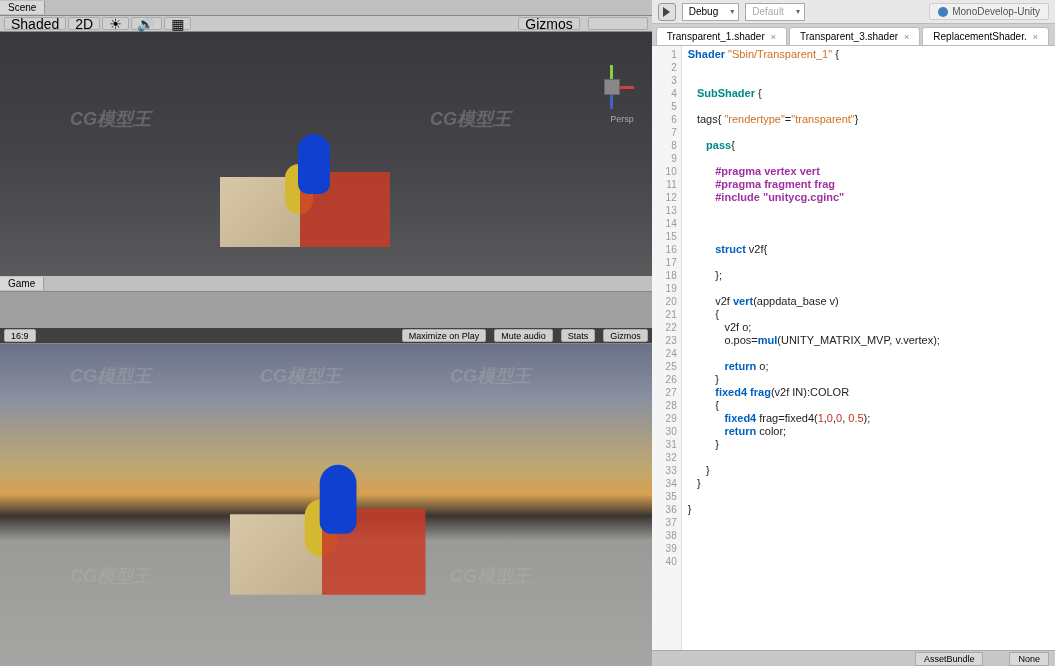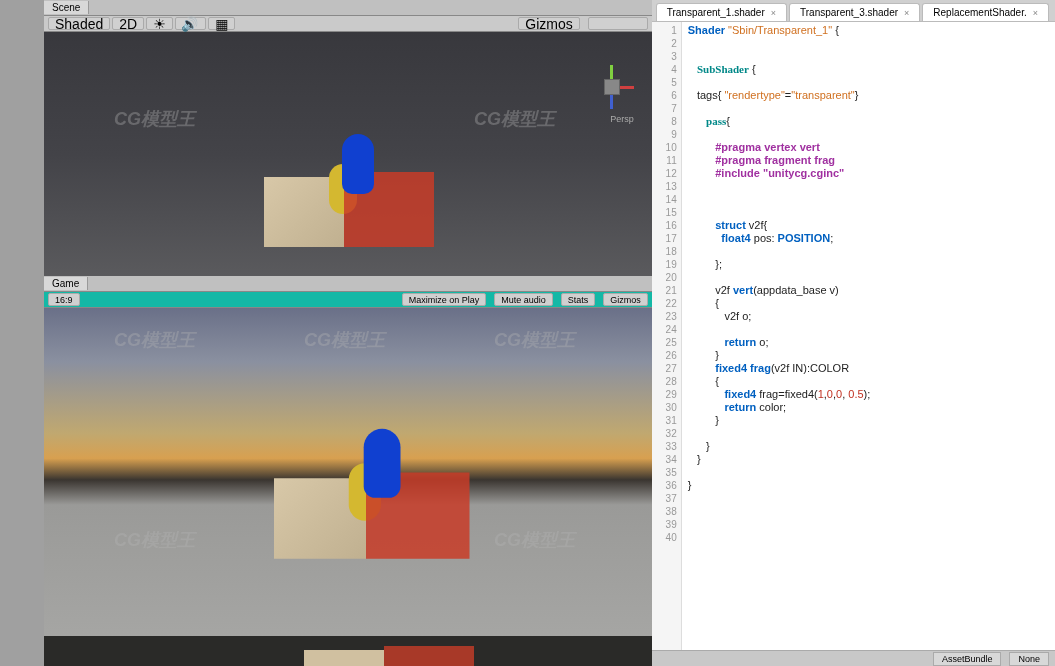--- a/index.html
+++ b/index.html
@@ -1,18 +1,18 @@
 <!DOCTYPE html>
 <html><head>
 <meta charset="utf-8">
 <style>
 * { margin: 0; padding: 0; box-sizing: border-box; font-family: Arial, sans-serif; }
 body { width: 1055px; height: 666px; background: #a0a0a0; overflow: hidden; display: flex; }
 
-.left-panel { width: 660px; height: 100%; display: flex; flex-direction: column; padding-left: 44px; }
+.left-panel { width: 660px; height: 100%; display: flex; flex-direction: column; }
 .right-panel { flex: 1; height: 100%; display: flex; flex-direction: column; background: #d8d8d8; }
 
 
 .scene-panel { height: 276px; position: relative; }
 .panel-tab-bar { height: 16px; background: #c0c0c0; display: flex; align-items: center; font-size: 10px; border-bottom: 1px solid #888; }
 .panel-tab { padding: 1px 8px; background: #d8d8d8; border-right: 1px solid #999; }
 .toolbar { height: 16px; background: #cacaca; display: flex; align-items: center; font-size: 14px; padding: 0 4px; gap: 2px; border-bottom: 1px solid #888; }
 .toolbar-item { padding: 0 6px; background: #d0d0d0; border: 1px solid #aaa; border-radius: 2px; height: 13px; display: flex; align-items: center; cursor: pointer; }
 .toolbar-right { margin-left: auto; display: flex; gap: 8px; }
 
@@ -27,21 +27,21 @@
 
 .gizmo { position: absolute; right: 20px; top: 35px; width: 40px; height: 40px; }
 .gizmo-cube { width: 16px; height: 16px; background: #888; position: absolute; left: 12px; top: 12px; border: 1px solid #666; }
 .gizmo-x { position: absolute; width: 14px; height: 3px; background: #d04040; left: 28px; top: 19px; }
 .gizmo-y { position: absolute; width: 3px; height: 14px; background: #80d040; left: 18px; top: -2px; }
 .gizmo-z { position: absolute; width: 3px; height: 14px; background: #4060d0; left: 18px; top: 28px; }
 .persp { position: absolute; right: 18px; top: 82px; font-size: 9px; color: #aaa; }
 
 
 .game-panel { flex: 1; position: relative; }
-.game-toolbar { height: 16px; background: #14b8a6; display: flex; align-items: center; font-size: 9px; padding: 0 4px; border-bottom: 1px solid #888; }
+.game-toolbar { height: 16px; background: #404040; display: flex; align-items: center; font-size: 9px; padding: 0 4px; border-bottom: 1px solid #888; margin-top: 36px; }
 .game-viewport { height: calc(100% - 32px); background: linear-gradient(to bottom, #6a7088 0%, #8a90a0 15%, #c0a870 35%, #d8a050 42%, #3a3530 48%, #9a9a98 55%, #a8a8a6 100%); position: relative; overflow: hidden; }
 
 .game-objects { position: absolute; left: 230px; top: 130px; transform: scale(1.15); }
 
 .bottom-strip { position: absolute; bottom: 0; left: 0; right: 0; height: 30px; background: #2a2a28; }
 .bottom-beige { position: absolute; bottom: 0; left: 260px; width: 80px; height: 16px; background: #d0c0a0; }
 .bottom-red { position: absolute; bottom: 0; left: 340px; width: 90px; height: 20px; background: rgba(190,60,40,0.85); }
 
 
 .ide-toolbar { height: 24px; background: #e8e8e8; display: flex; align-items: center; padding: 0 6px; gap: 6px; border-bottom: 1px solid #bbb; }
@@ -57,27 +57,27 @@
 .file-tab.active { background: #fff; }
 .tab-close { color: #888; font-size: 9px; }
 
 .code-area { flex: 1; background: #fff; display: flex; overflow: hidden; }
 .gutter { width: 30px; background: #f5f5f5; border-right: 1px solid #ddd; padding-top: 2px; }
 .line-num { font-size: 10px; color: #999; text-align: right; padding: 0 4px; height: 13px; line-height: 13px; }
 .code-content { flex: 1; padding: 2px 6px; font-family: Consolas, monospace; font-size: 11px; line-height: 13px; }
 .code-line { height: 13px; white-space: pre; }
 
 .kw-blue { color: #0060c0; font-weight: bold; }
-.kw-teal { color: #008888; font-weight: bold; font-family: Liberation Serif, serif; }
+.kw-teal { color: #008888; font-weight: bold; }
 .kw-purple { color: #a030a0; font-weight: bold; }
 .str-orange { color: #d07020; }
 .num-red { color: #c03020; }
 .ident { color: #222; }
 
-.bottom-bar { height: 16px; background: #c8c8c8; display: flex; align-items: center; justify-content: flex-end; font-size: 9px; padding: 0 6px; gap: 8px; border-top: 1px solid #aaa; }
+.bottom-bar { height: 16px; background: #c8c8c8; display: flex; align-items: center; justify-content: flex-end; font-size: 9px; padding: 0 6px; gap: 26px; border-top: 1px solid #aaa; }
 .bottom-tab { padding: 1px 8px; background: #d8d8d8; border: 1px solid #aaa; }
 
 .watermark { position: absolute; font-size: 18px; color: rgba(180,180,180,0.35); font-style: italic; font-weight: bold; pointer-events: none; }
 </style>
 </head>
 <body>
 
 <div class="left-panel">
 
   <div class="scene-panel">
@@ -141,20 +141,32 @@
       <div class="watermark" style="left:70px;top:20px;">CG模型王</div>
       <div class="watermark" style="left:260px;top:20px;">CG模型王</div>
       <div class="watermark" style="left:450px;top:20px;">CG模型王</div>
       <div class="watermark" style="left:70px;top:220px;">CG模型王</div>
       <div class="watermark" style="left:450px;top:220px;">CG模型王</div>
     </div>
   </div>
 </div>
 
 <div class="right-panel">
+  <div class="ide-toolbar">
+    <div class="play-btn">
+      <div class="play-triangle"></div>
+    </div>
+    <div class="combo">Debug</div>
+    <div class="combo" style="color:#aaa;">Default</div>
+    <div style="flex:1"></div>
+    <div class="ide-label">
+      <div class="mono-icon"></div>
+      <span>MonoDevelop-Unity</span>
+    </div>
+  </div>
 
   <div class="file-tabs" id="file-tabs">
       <div class="file-tab active">
         <span>Transparent_1.shader</span>
         <span class="tab-close">×</span>
       </div>
       <div class="file-tab">
         <span>Transparent_3.shader</span>
         <span class="tab-close">×</span>
       </div>
@@ -217,27 +229,27 @@
         <div class="code-line"></div>
         <div class="code-line"><span class="ident">      </span><span class="kw-teal">pass</span><span class="ident">{</span></div>
         <div class="code-line"></div>
         <div class="code-line"><span class="ident">         </span><span class="kw-purple">#pragma vertex vert</span></div>
         <div class="code-line"><span class="ident">         </span><span class="kw-purple">#pragma fragment frag</span></div>
         <div class="code-line"><span class="ident">         </span><span class="kw-purple">#include "unitycg.cginc"</span></div>
         <div class="code-line"></div>
         <div class="code-line"></div>
         <div class="code-line"></div>
         <div class="code-line"><span class="ident">         </span><span class="kw-blue">struct</span><span class="ident"> v2f{</span></div>
-        <div class="code-line"><span class="ident">           </span><span class="kw-blue">float4</span><span class="ident"> pos: </span><span class="kw-blue">POSITION</span><span class="ident">;</span></div>
         <div class="code-line"></div>
         <div class="code-line"><span class="ident">         };</span></div>
         <div class="code-line"></div>
         <div class="code-line"><span class="ident">         v2f </span><span class="kw-blue">vert</span><span class="ident">(appdata_base v)</span></div>
         <div class="code-line"><span class="ident">         {</span></div>
         <div class="code-line"><span class="ident">            v2f o;</span></div>
+        <div class="code-line"><span class="ident">            o.pos=</span><span class="kw-blue">mul</span><span class="ident">(UNITY_MATRIX_MVP, v.vertex);</span></div>
         <div class="code-line"></div>
         <div class="code-line"><span class="ident">            </span><span class="kw-blue">return</span><span class="ident"> o;</span></div>
         <div class="code-line"><span class="ident">         }</span></div>
         <div class="code-line"><span class="ident">         </span><span class="kw-blue">fixed4</span><span class="ident"> </span><span class="kw-blue">frag</span><span class="ident">(v2f IN):COLOR</span></div>
         <div class="code-line"><span class="ident">         {</span></div>
         <div class="code-line"><span class="ident">            </span><span class="kw-blue">fixed4</span><span class="ident"> frag=fixed4(</span><span class="num-red">1</span><span class="ident">,</span><span class="num-red">0</span><span class="ident">,</span><span class="num-red">0</span><span class="ident">, </span><span class="num-red">0.5</span><span class="ident">);</span></div>
         <div class="code-line"><span class="ident">            </span><span class="kw-blue">return</span><span class="ident"> color;</span></div>
         <div class="code-line"><span class="ident">         }</span></div>
         <div class="code-line"></div>
         <div class="code-line"><span class="ident">      }</span></div>

